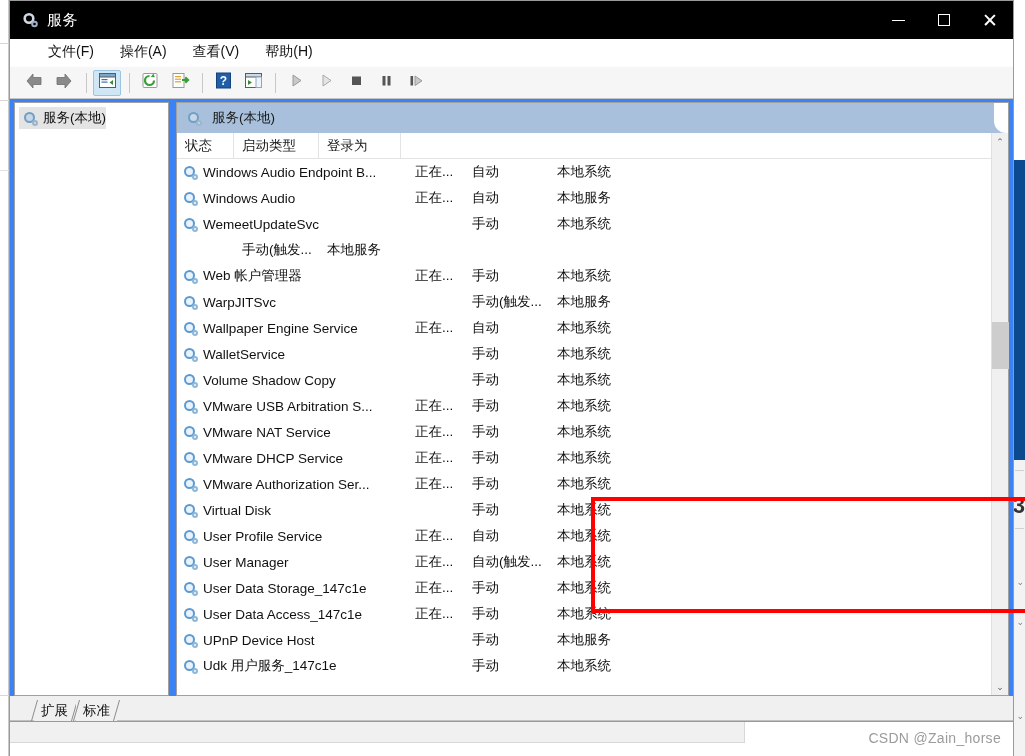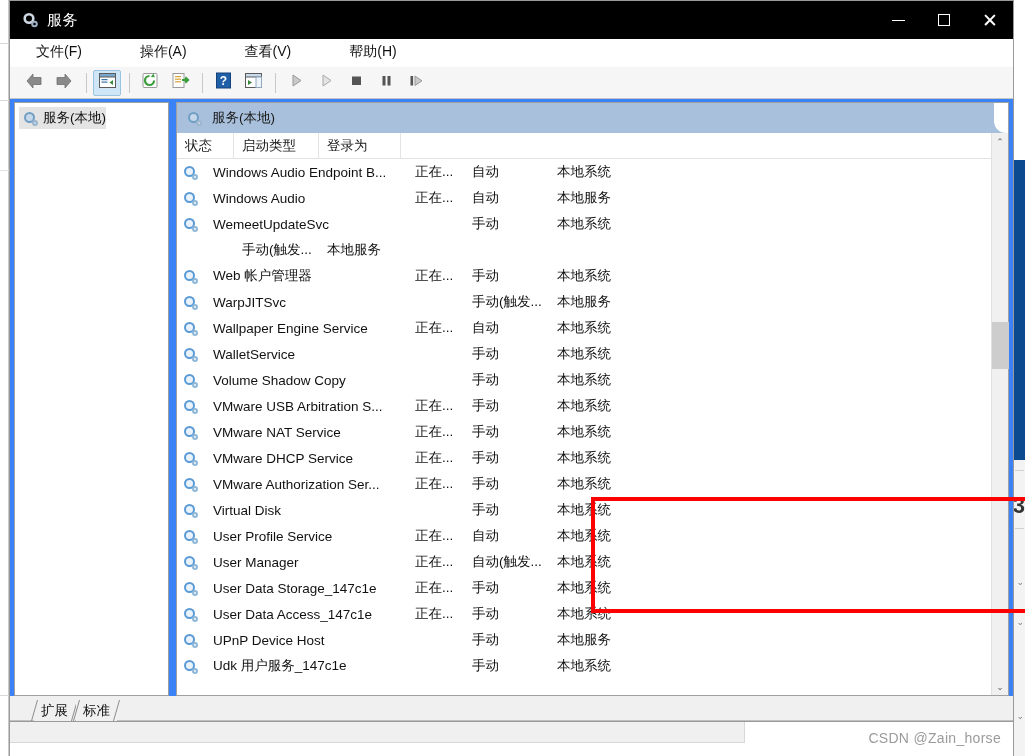--- a/index.html
+++ b/index.html
@@ -66,21 +66,21 @@
     width: 46px; height: 38px; display: flex; align-items: center; justify-content: center;
     color: #ffffff;
   }
   .glyph-min { width: 13px; height: 1px; background: #fff; }
   .glyph-max { width: 12px; height: 12px; border: 1px solid #fff; }
   .glyph-close { font-size: 19px; line-height: 1; font-weight: 300; }
 
   
   .menubar {
     height: 27px; background: #ffffff; display: flex; align-items: center;
-    flex: none; padding-left: 16px; border-bottom: 1px solid #ffffff; gap: 32px;
+    flex: none; padding-left: 28px; border-bottom: 1px solid #ffffff;
   }
   .menu-item {
     font-size: 14px; color: #111; padding: 3px 10px; margin-right: 6px; cursor: default;
   }
 
   
   .toolbar {
     height: 33px; background: #f6f6f6; display: flex; align-items: center;
     flex: none; padding-left: 10px; border-bottom: 1px solid #c5c5c5;
     border-top: 1px solid #fdfdfd;
@@ -151,21 +151,21 @@
   .lv-th.c-logon  { width: 82px; }
   .lv-th.c-pad    { flex: 1; border-right: none; }
 
   .lv-rows { flex: 1; overflow: hidden; position: relative; background: #ffffff; }
   .lv-row { display: flex; height: 26px; align-items: center; }
   .lv-cell { font-size: 13.5px; color: #111; white-space: nowrap; overflow: hidden; }
   .lv-cell.c-name   { width: 230px; display: flex; align-items: center; padding-left: 6px; }
   .lv-cell.c-status { width: 57px; padding-left: 8px; }
   .lv-cell.c-start  { width: 85px; padding-left: 8px; }
   .lv-cell.c-logon  { width: 82px; padding-left: 8px; }
-  .name-text { margin-left: 15px; }
+  .name-text { margin-left: 5px; }
 
   
   .gear {
     width: 15px; height: 15px; flex: none; position: relative; display: inline-block;
   }
   .gear .g-out {
     position: absolute; left: 1px; top: 1px; width: 11px; height: 11px;
     border-radius: 50%; border: 2.5px solid #5b9bd5; background: #eaf3fb;
   }
   .gear .g-sm {

